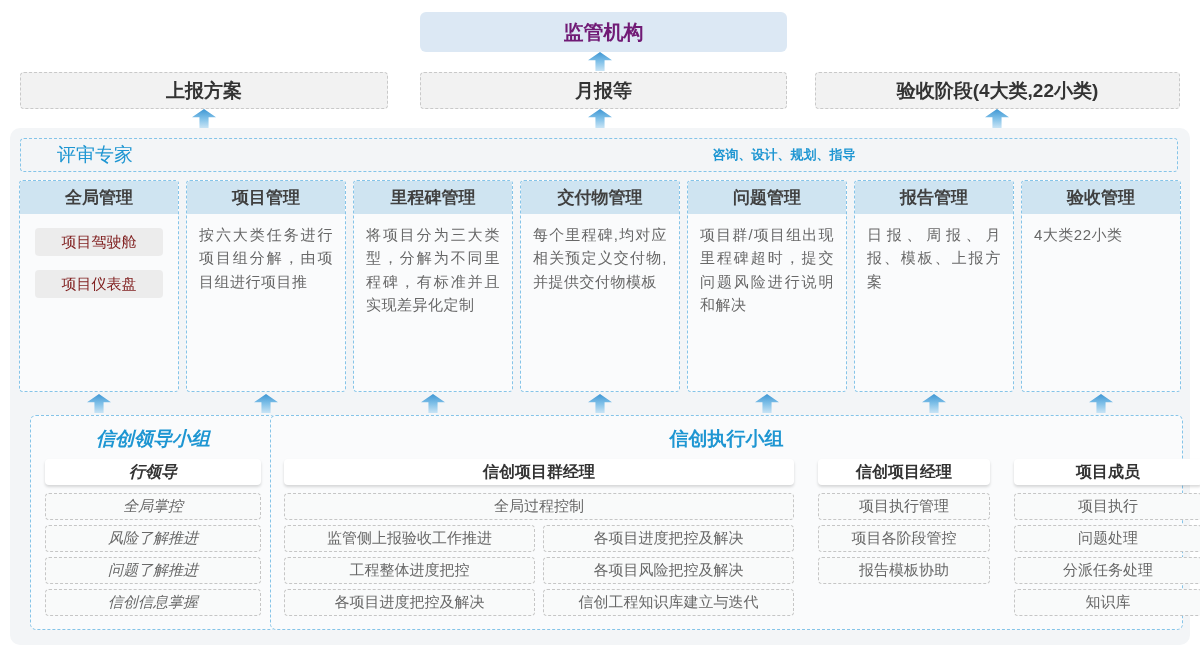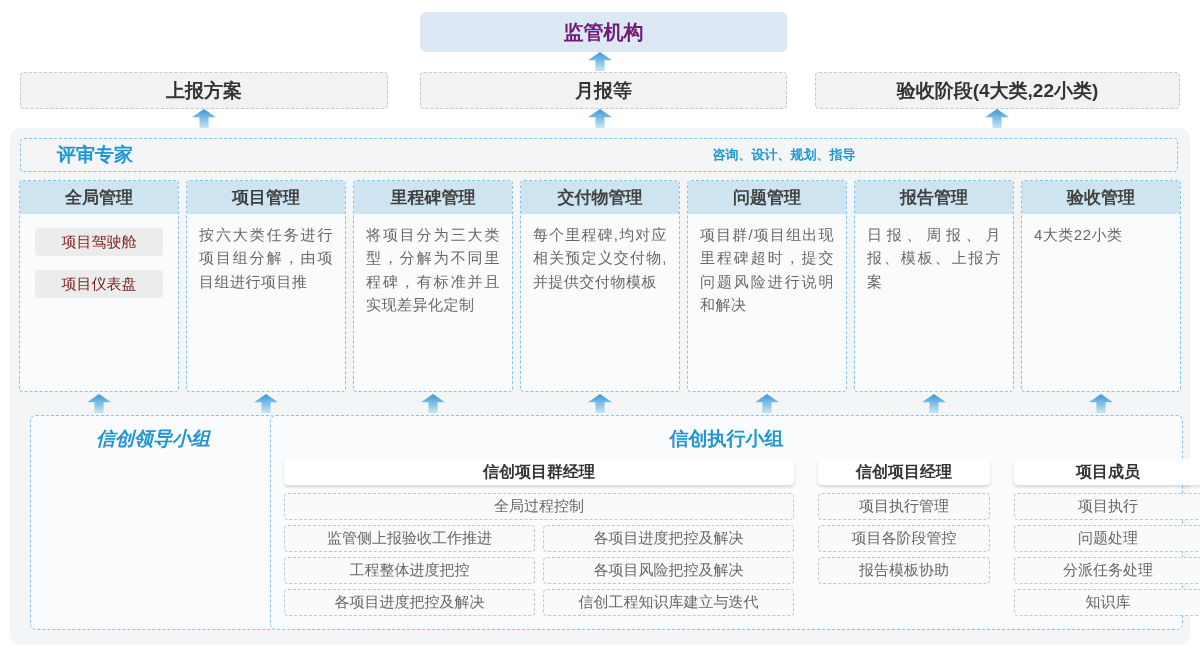--- a/index.html
+++ b/index.html
@@ -24,21 +24,21 @@
     background:linear-gradient(180deg,#3e96d3 0%,#7fc0e8 50%,#c9e4f5 100%);
     clip-path:polygon(50% 0,100% 44%,69% 44%,69% 100%,31% 100%,31% 44%,0 44%); }
 
   
   .main { position:absolute; left:10px; top:128px; width:1180px; height:517px;
     background:#f3f5f7; border-radius:10px; }
 
   .band { position:absolute; left:10px; top:10px; width:1158px; height:34px;
     border:1px dashed #85c4e8; border-radius:4px; }
   .band-left { position:absolute; left:36px; top:0; height:32px; line-height:32px;
-    color:#1e96d2; font-weight:bold; font-size:19px; }
+    color:#1e96d2; font-weight:normal; font-size:19px; }
   .band-right { position:absolute; left:66%; top:0; transform:translateX(-50%);
     height:32px; line-height:32px; color:#1e96d2; font-weight:bold; font-size:13px; }
 
   
   .cols { position:absolute; left:9px; top:52px; width:1162px; display:flex; gap:7px; }
   .col { flex:1; height:212px; border:1px dashed #85c4e8; border-radius:4px;
     background:#fafbfc; overflow:hidden; }
   .col-header { height:33px; background:#cfe4f1; display:flex; align-items:center; justify-content:center;
     font-size:17px; font-weight:bold; color:#404040; }
   .col-body { padding:9px 12px; font-size:15px; color:#686868; line-height:1.55;
@@ -156,20 +156,27 @@
     <div class="arrow-up" style="left:77px;  top:266px;"></div>
     <div class="arrow-up" style="left:244px; top:266px;"></div>
     <div class="arrow-up" style="left:411px; top:266px;"></div>
     <div class="arrow-up" style="left:578px; top:266px;"></div>
     <div class="arrow-up" style="left:745px; top:266px;"></div>
     <div class="arrow-up" style="left:912px; top:266px;"></div>
     <div class="arrow-up" style="left:1079px; top:266px;"></div>
 
     <div class="group group-lead">
       <div class="group-title">信创领导小组</div>
+      <div class="lead-inner">
+        <div class="role-pill">行领导</div>
+        <div class="item">全局掌控</div>
+        <div class="item">风险了解推进</div>
+        <div class="item">问题了解推进</div>
+        <div class="item">信创信息掌握</div>
+      </div>
     </div>
 
     <div class="group group-exec">
       <div class="group-title">信创执行小组</div>
       <div class="exec-cols">
 
         <div class="pm-col">
           <div class="role-pill">信创项目群经理</div>
           <div class="item">全局过程控制</div>
           <div class="two-col">

